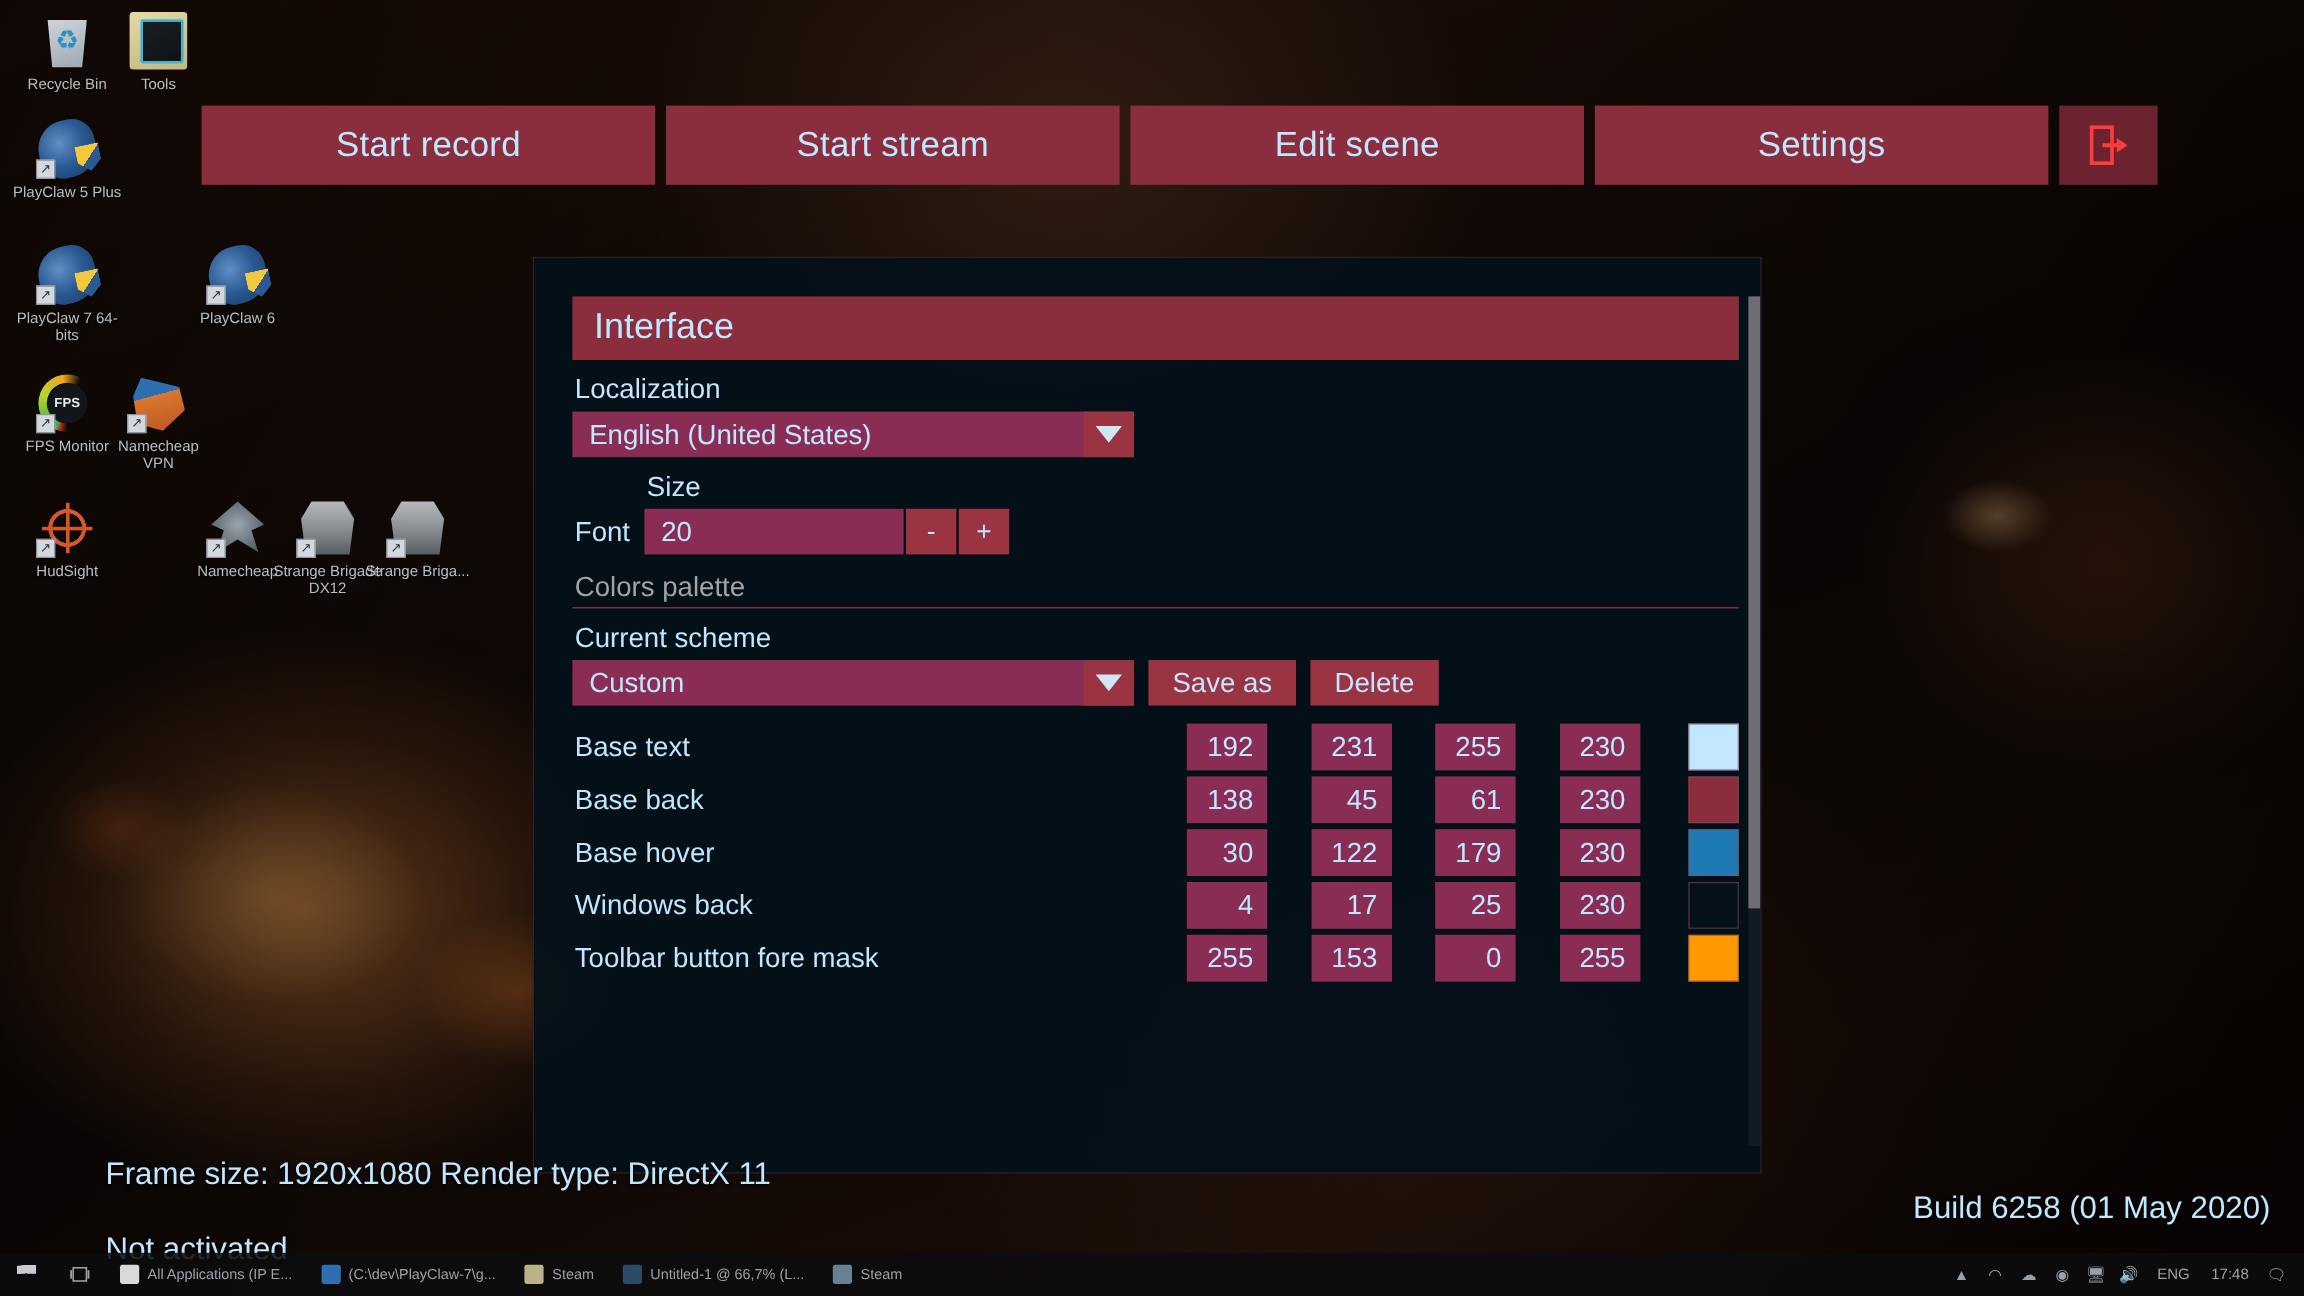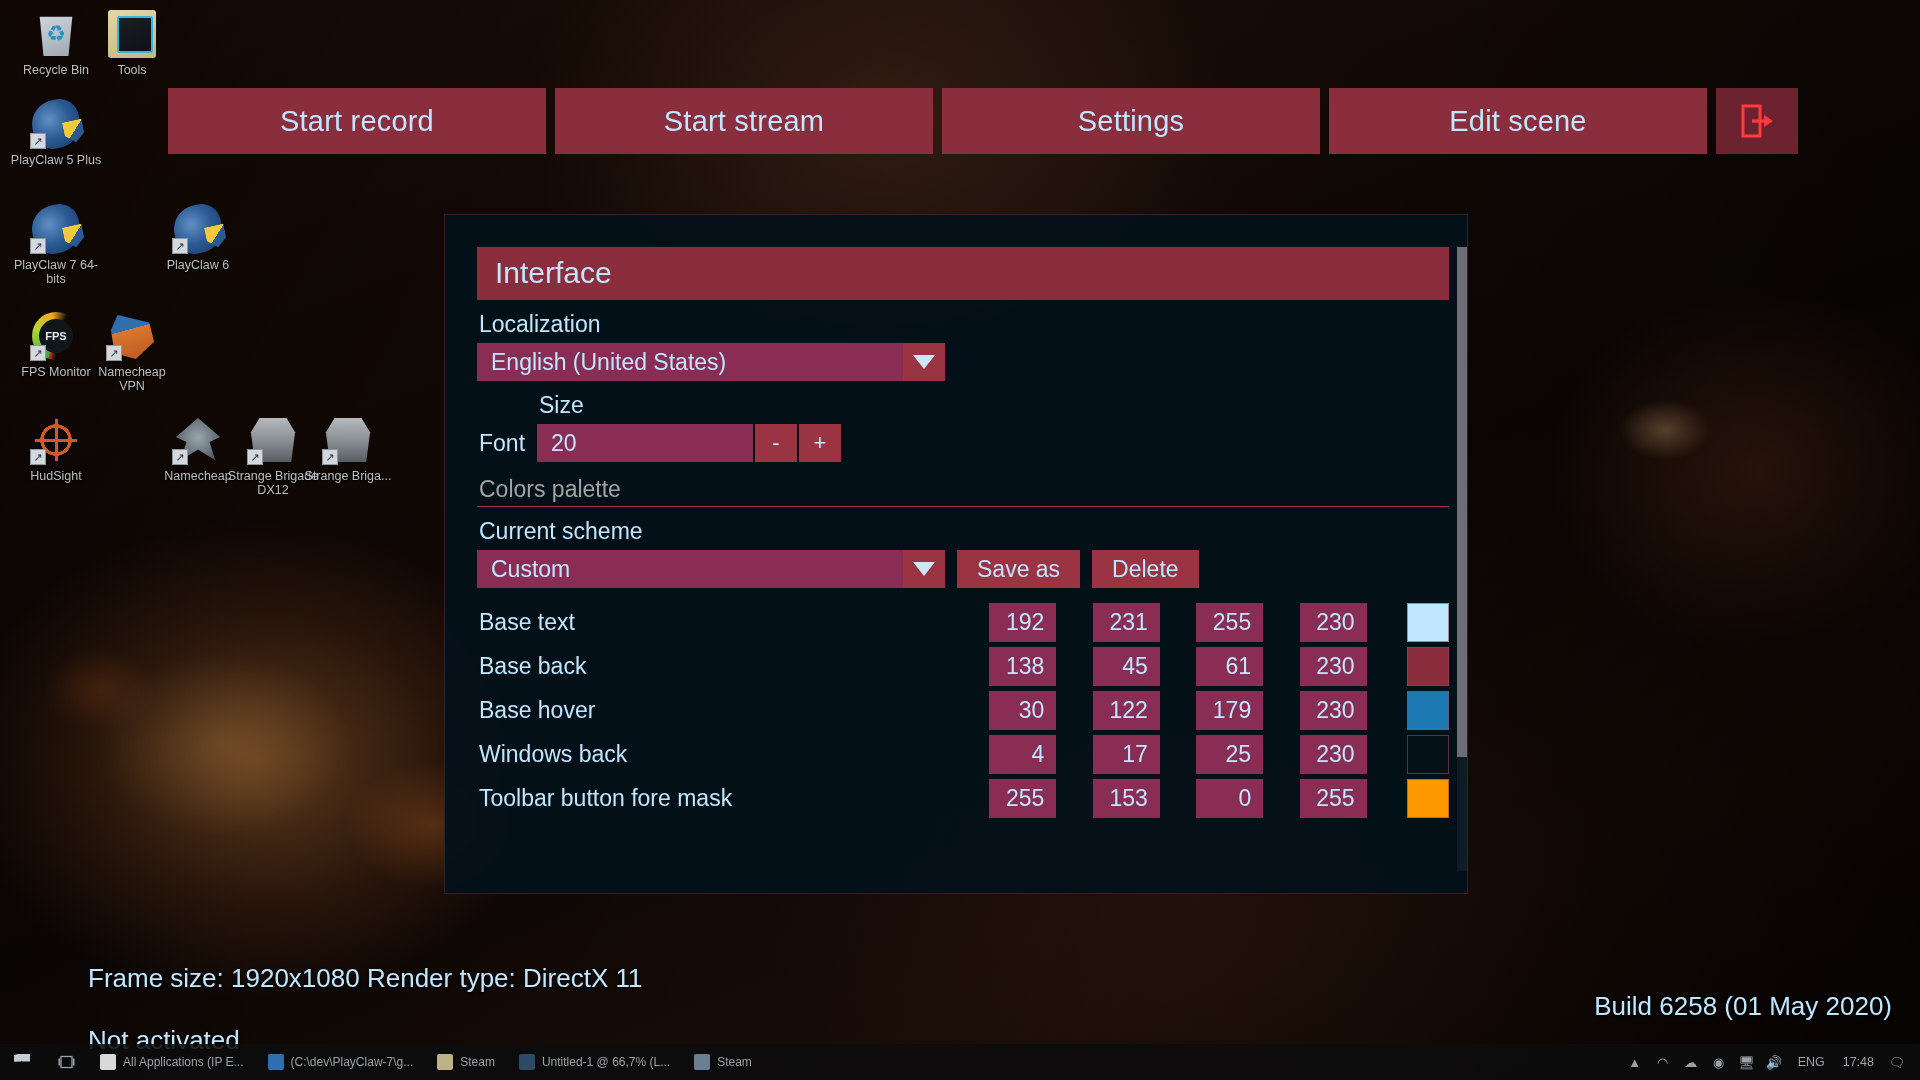--- a/index.html
+++ b/index.html
@@ -150,21 +150,21 @@
     background: #6d222f;
     display: flex; align-items: center; justify-content: center;
     cursor: pointer;
   }
   .exit-svg { display:block; }
 
   
   #settings-window {
     position: absolute;
     left: 444px; top: 214px;
-    width: 1024px; height: 680px;
+    width: 1024px; height: 764px;
     background: rgba(4,17,25,0.965);
     border: 1px solid rgba(140,60,80,0.35);
     overflow: hidden;
   }
   #win-inner {
     position: absolute;
     left: 32px; top: 32px;
     right: 18px; bottom: 22px;
   }
   #panel-title {
@@ -442,22 +442,22 @@
         <div class="ico-sphinx" style="position: absolute; inset: 0px;"></div>
         <span class="shortcut-arrow"></span>
       </div>
       <span class="cap">Strange Briga...</span>
     </div>
   </div>
 
 <div id="toolbar">
     <button class="tb-btn">Start record</button>
     <button class="tb-btn">Start stream</button>
+    <button class="tb-btn">Edit scene</button>
     <button class="tb-btn">Settings</button>
-    <button class="tb-btn">Edit scene</button>
     <div class="tb-exit">
       <svg class="exit-svg" width="40" height="40" viewBox="0 0 40 40">
         <rect x="6" y="5" width="17" height="30" fill="none" stroke="#ff3b3b" stroke-width="3"></rect>
         <line x1="15" y1="20" x2="33" y2="20" stroke="#ff3b3b" stroke-width="3.4"></line>
         <polygon points="36,20 27,14 27,26" fill="#ff3b3b"></polygon>
       </svg>
     </div>
   </div>
 
 <div id="settings-window">

